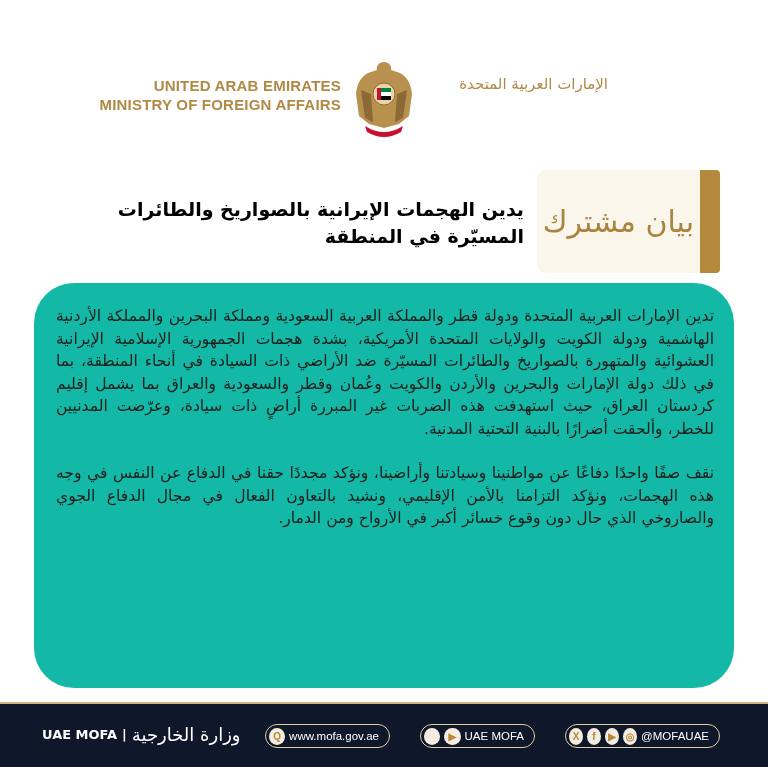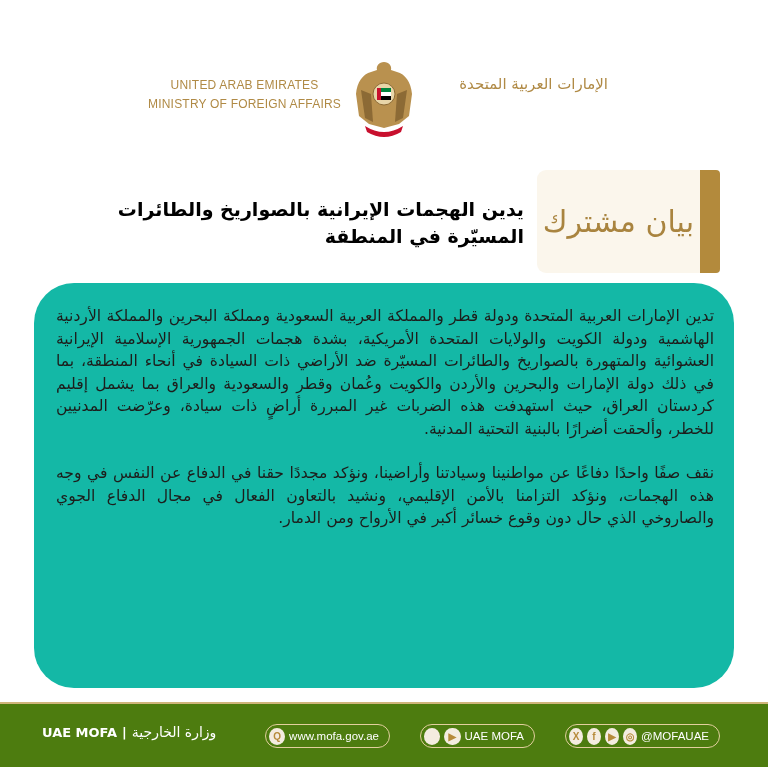--- a/index.html
+++ b/index.html
@@ -1,23 +1,23 @@
 <!DOCTYPE html>
 <html><head>
   <meta charset="utf-8">
   <style>
     * { box-sizing: border-box; margin: 0; padding: 0; }
     html, body { width: 768px; height: 767px; background: #ffffff; overflow: hidden; }
     body { position: relative; font-family: "DejaVu Sans", sans-serif; color: #1d1d1b; }
 
     
     .header { position: absolute; top: 60px; left: 0; width: 768px; height: 80px; }
-    .hdr-en { position: absolute; right: 427px; top: 16px; text-align: center;
-      font-family: "Liberation Sans", sans-serif; font-weight: normal; color: #b08a45;
-      font-size: 12px; line-height: 19px; letter-spacing: 0.2px; }
+    .hdr-en { position: absolute; right: 427px; top: 16px; text-align: right;
+      font-family: "Liberation Sans", sans-serif; font-weight: bold; color: #b08a45;
+      font-size: 15px; line-height: 19px; letter-spacing: 0.2px; }
     .hdr-ar { position: absolute; left: 428px; top: 14px; direction: rtl; text-align: right;
       font-family: "DejaVu Sans", sans-serif; color: #b08a45; font-size: 15px; line-height: 20px; width: 180px; }
     .emblem { position: absolute; left: 351px; top: 0px; width: 66px; height: 80px; }
 
     
     .title-box { position: absolute; left: 537px; top: 170px; width: 183px; height: 103px;
       background: #fbf6ec; border-radius: 9px; }
     .title-bar { position: absolute; right: 0; top: 0; width: 20px; height: 100%;
       background: #b38a3c; border-radius: 0 4px 4px 0; }
     .title-label { position: absolute; right: 26px; top: 0; height: 100%; display: flex; align-items: center;
@@ -26,25 +26,25 @@
       font-size: 19px; font-weight: bold; line-height: 27px; color: #000000; }
 
     
     .card { position: absolute; left: 34px; top: 283px; width: 700px; height: 405px;
       background: #14b8a6; border-radius: 40px; }
     .card-text { position: absolute; left: 22px; right: 20px; top: 22px; direction: rtl; text-align: justify;
       font-size: 15.6px; line-height: 22.5px; color: #1d1d1b; }
     .card-text p { margin-bottom: 22px; }
 
     
-    .footer { position: absolute; left: 0; top: 702px; width: 768px; height: 65px; background: #4d7c0f; }
+    .footer { position: absolute; left: 0; top: 702px; width: 768px; height: 65px; background: #0f172a; }
     .footer-line { position: absolute; left: 0; top: 0; width: 768px; height: 2px; background: #cfb57a; }
     .ftr-brand { position: absolute; left: 42px; top: 22px; color: #ffffff; font-size: 13px; font-weight: bold;
       white-space: nowrap; display: flex; align-items: center; gap: 5px; }
-    .ftr-brand .ar { font-weight: normal; font-size: 14px; direction: rtl; }
+    .ftr-brand .ar { font-weight: normal; font-size: 18px; direction: rtl; }
     .pill { position: absolute; top: 22px; height: 24px; border: 1.5px solid #e3cf9e; border-radius: 12px;
       display: flex; align-items: center; padding: 0 10px 0 3px; gap: 4px; color: #ffffff;
       font-family: "Liberation Sans", sans-serif; font-size: 11.5px; white-space: nowrap; }
     .circ { width: 17px; height: 17px; border-radius: 50%; background: #f4ece0; color: #b68a3a;
       display: inline-flex; align-items: center; justify-content: center; font-size: 10px; font-weight: bold; }
     .pill-web { left: 265px; width: 125px; }
     .pill-app { left: 420px; width: 115px; }
     .pill-social { left: 565px; width: 155px; }
   </style>
 </head>

